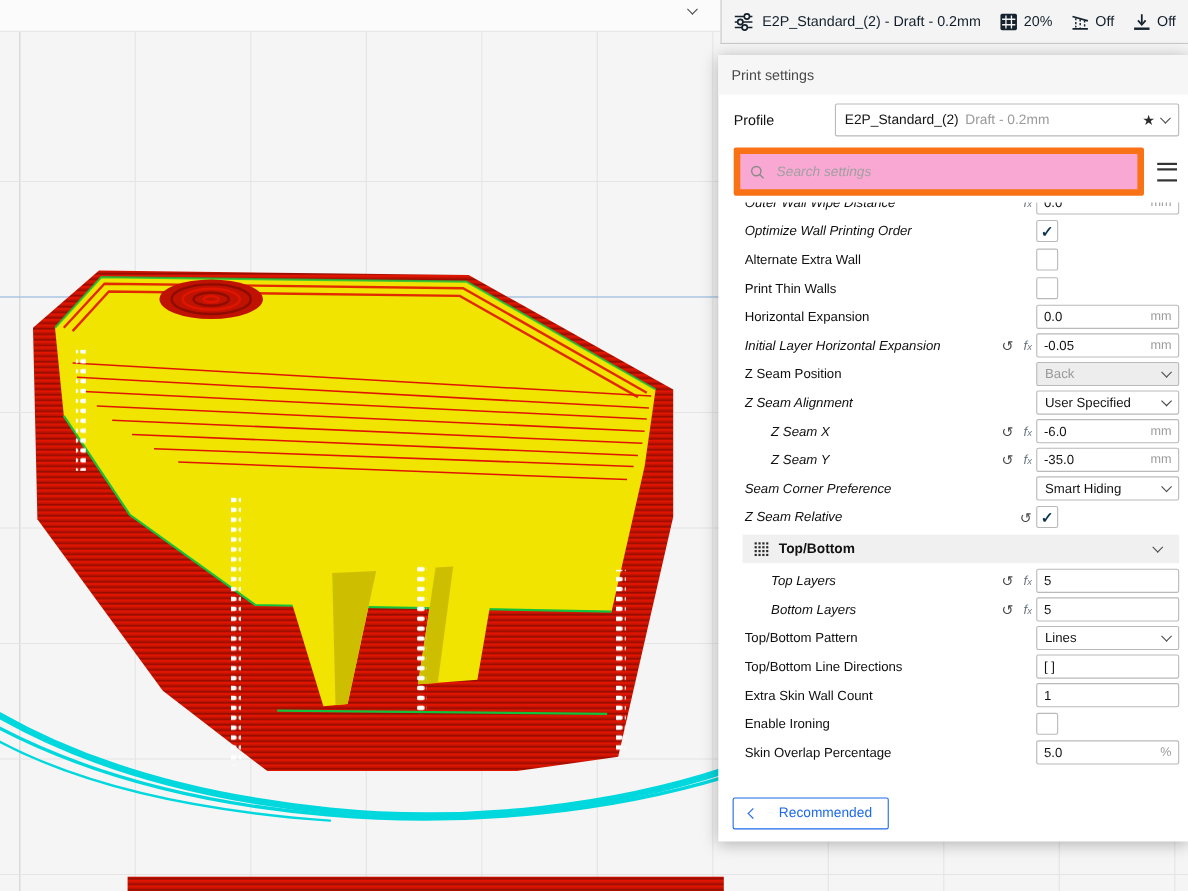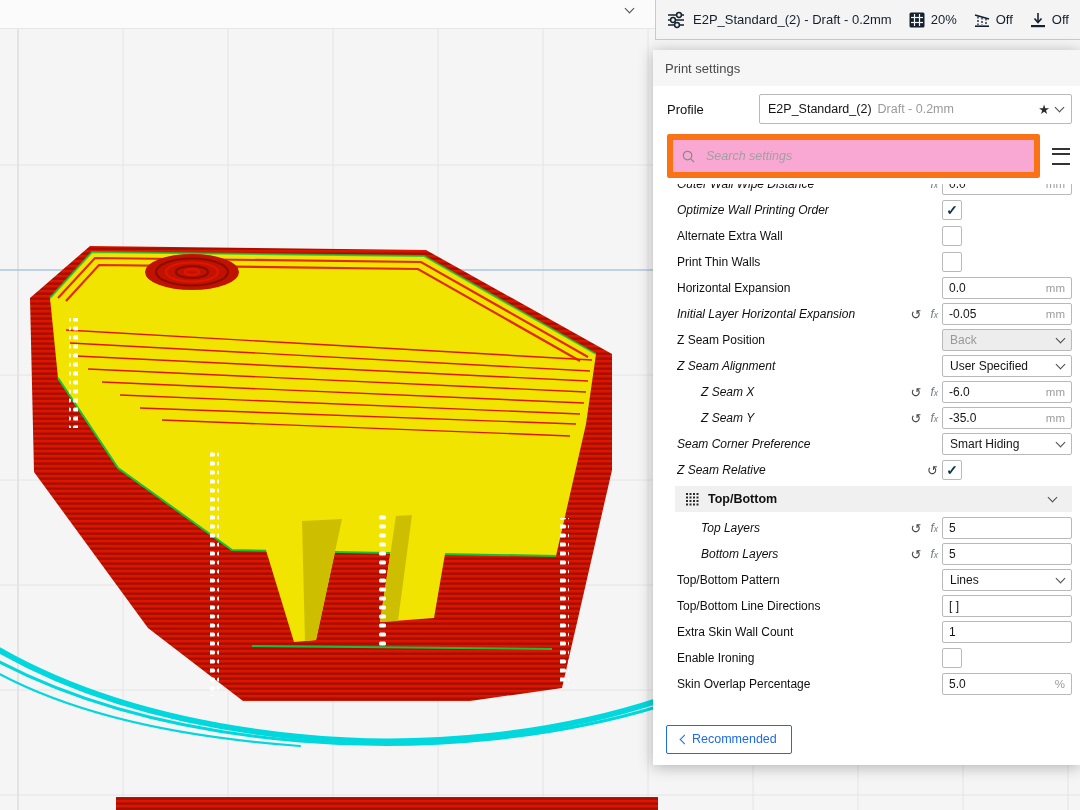--- a/index.html
+++ b/index.html
@@ -76,21 +76,21 @@
   .dbox{width:100%;height:22px;border:1px solid #b9b9b9;border-radius:2px;background:#fff;display:flex;align-items:center;justify-content:space-between;padding:0 7px;font-size:12px;box-sizing:border-box;cursor:pointer;}
   .dbox.dis{background:#ededed;}
   .dbox.dis .dval{color:#999;}
   .dval{color:#141414;white-space:nowrap;}
   .sec-row{height:26px;background:#f0f0f0;margin:3px 8px 3px 22px;display:flex;align-items:center;gap:9px;padding:0 10px;cursor:pointer;}
   .sec-label{font-weight:bold;font-size:12.5px;color:#111;}
   .sec-chev{margin-left:auto;margin-right:6px;}
   .sec-icon{display:inline-flex;}
 
   .panel-footer{flex:0 0 52px;display:flex;align-items:center;padding:0 13px;}
-  .rec-btn{height:29px;display:flex;align-items:center;gap:4px;padding:0 14px;border:1px solid #1f6ae8;border-radius:2px;background:#fff;color:#1f6ae8;font-size:12.5px;cursor:pointer;font-family:inherit;}
+  .rec-btn{height:29px;display:flex;align-items:center;gap:20px;padding:0 14px;border:1px solid #1f6ae8;border-radius:2px;background:#fff;color:#1f6ae8;font-size:12.5px;cursor:pointer;font-family:inherit;}
   .chev-left{width:6px;height:6px;border-left:1.6px solid #1f6ae8;border-bottom:1.6px solid #1f6ae8;transform:rotate(45deg);display:inline-block;}
 </style>
 </head>
 <body>
 
 <div id="stage">
 
   <svg id="scene" viewBox="0 0 1080 810" xmlns="http://www.w3.org/2000/svg">
     <defs>
       <pattern id="layers" width="6" height="5" patternUnits="userSpaceOnUse">

